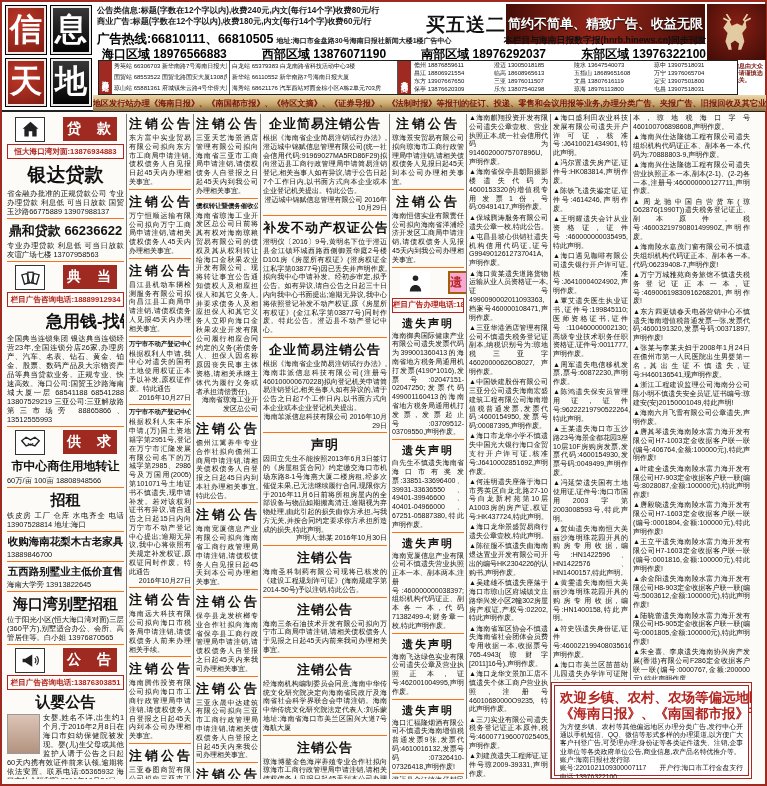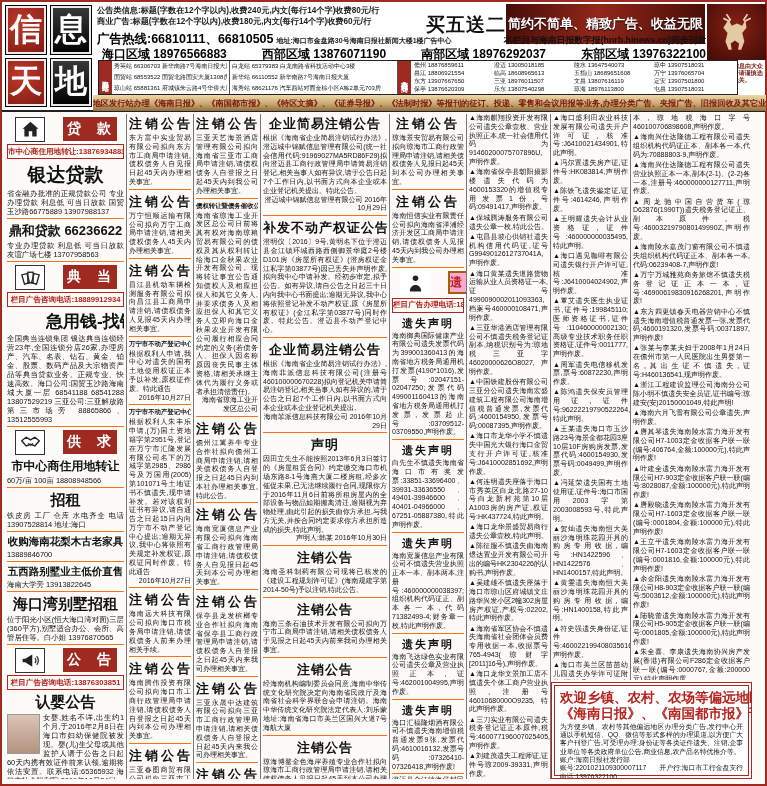--- a/index.html
+++ b/index.html
@@ -141,21 +141,21 @@
   <div class="bodyrow">
     <div class="col c1">
         <div class="b banner">
           <span class="bicon">
             <svg viewBox="0 0 24 24">
               <path d="M3 11L12 3l9 8h-2v9h-5v-6h-4v6H5v-9H3z" fill="#222"></path>
             </svg>
           </span>
           <span class="blabel">贷 款</span>
         </div>
-        <div class="b phone">市中心商住用地转让:13876934883</div>
+        <div class="b phone">恒大海口湾对面:13876934883</div>
         <div class="b adt" style="font-size: 19px;">银达贷款</div>
         <div class="b adp u">省金融办批准的正规贷款公司 专业办理贷款 利息低 可当日放款 国贸玉沙路66775889 13907988137</div>
         <div class="b adt" style="font-size: 13px;">鼎和贷款 66236622</div>
         <div class="b adp u">专业办理贷款 利息低 可当日放款 友谊广场七楼 13707958563</div>
         <div class="b banner">
           <span class="bicon">
             <svg viewBox="0 0 24 24">
               <g fill="none" stroke="#222" stroke-width="1.5">
                 <rect x="3.5" y="8" width="6" height="11" transform="rotate(-16 6.5 13.5)"></rect>
                 <rect x="9" y="6" width="6" height="12"></rect>

